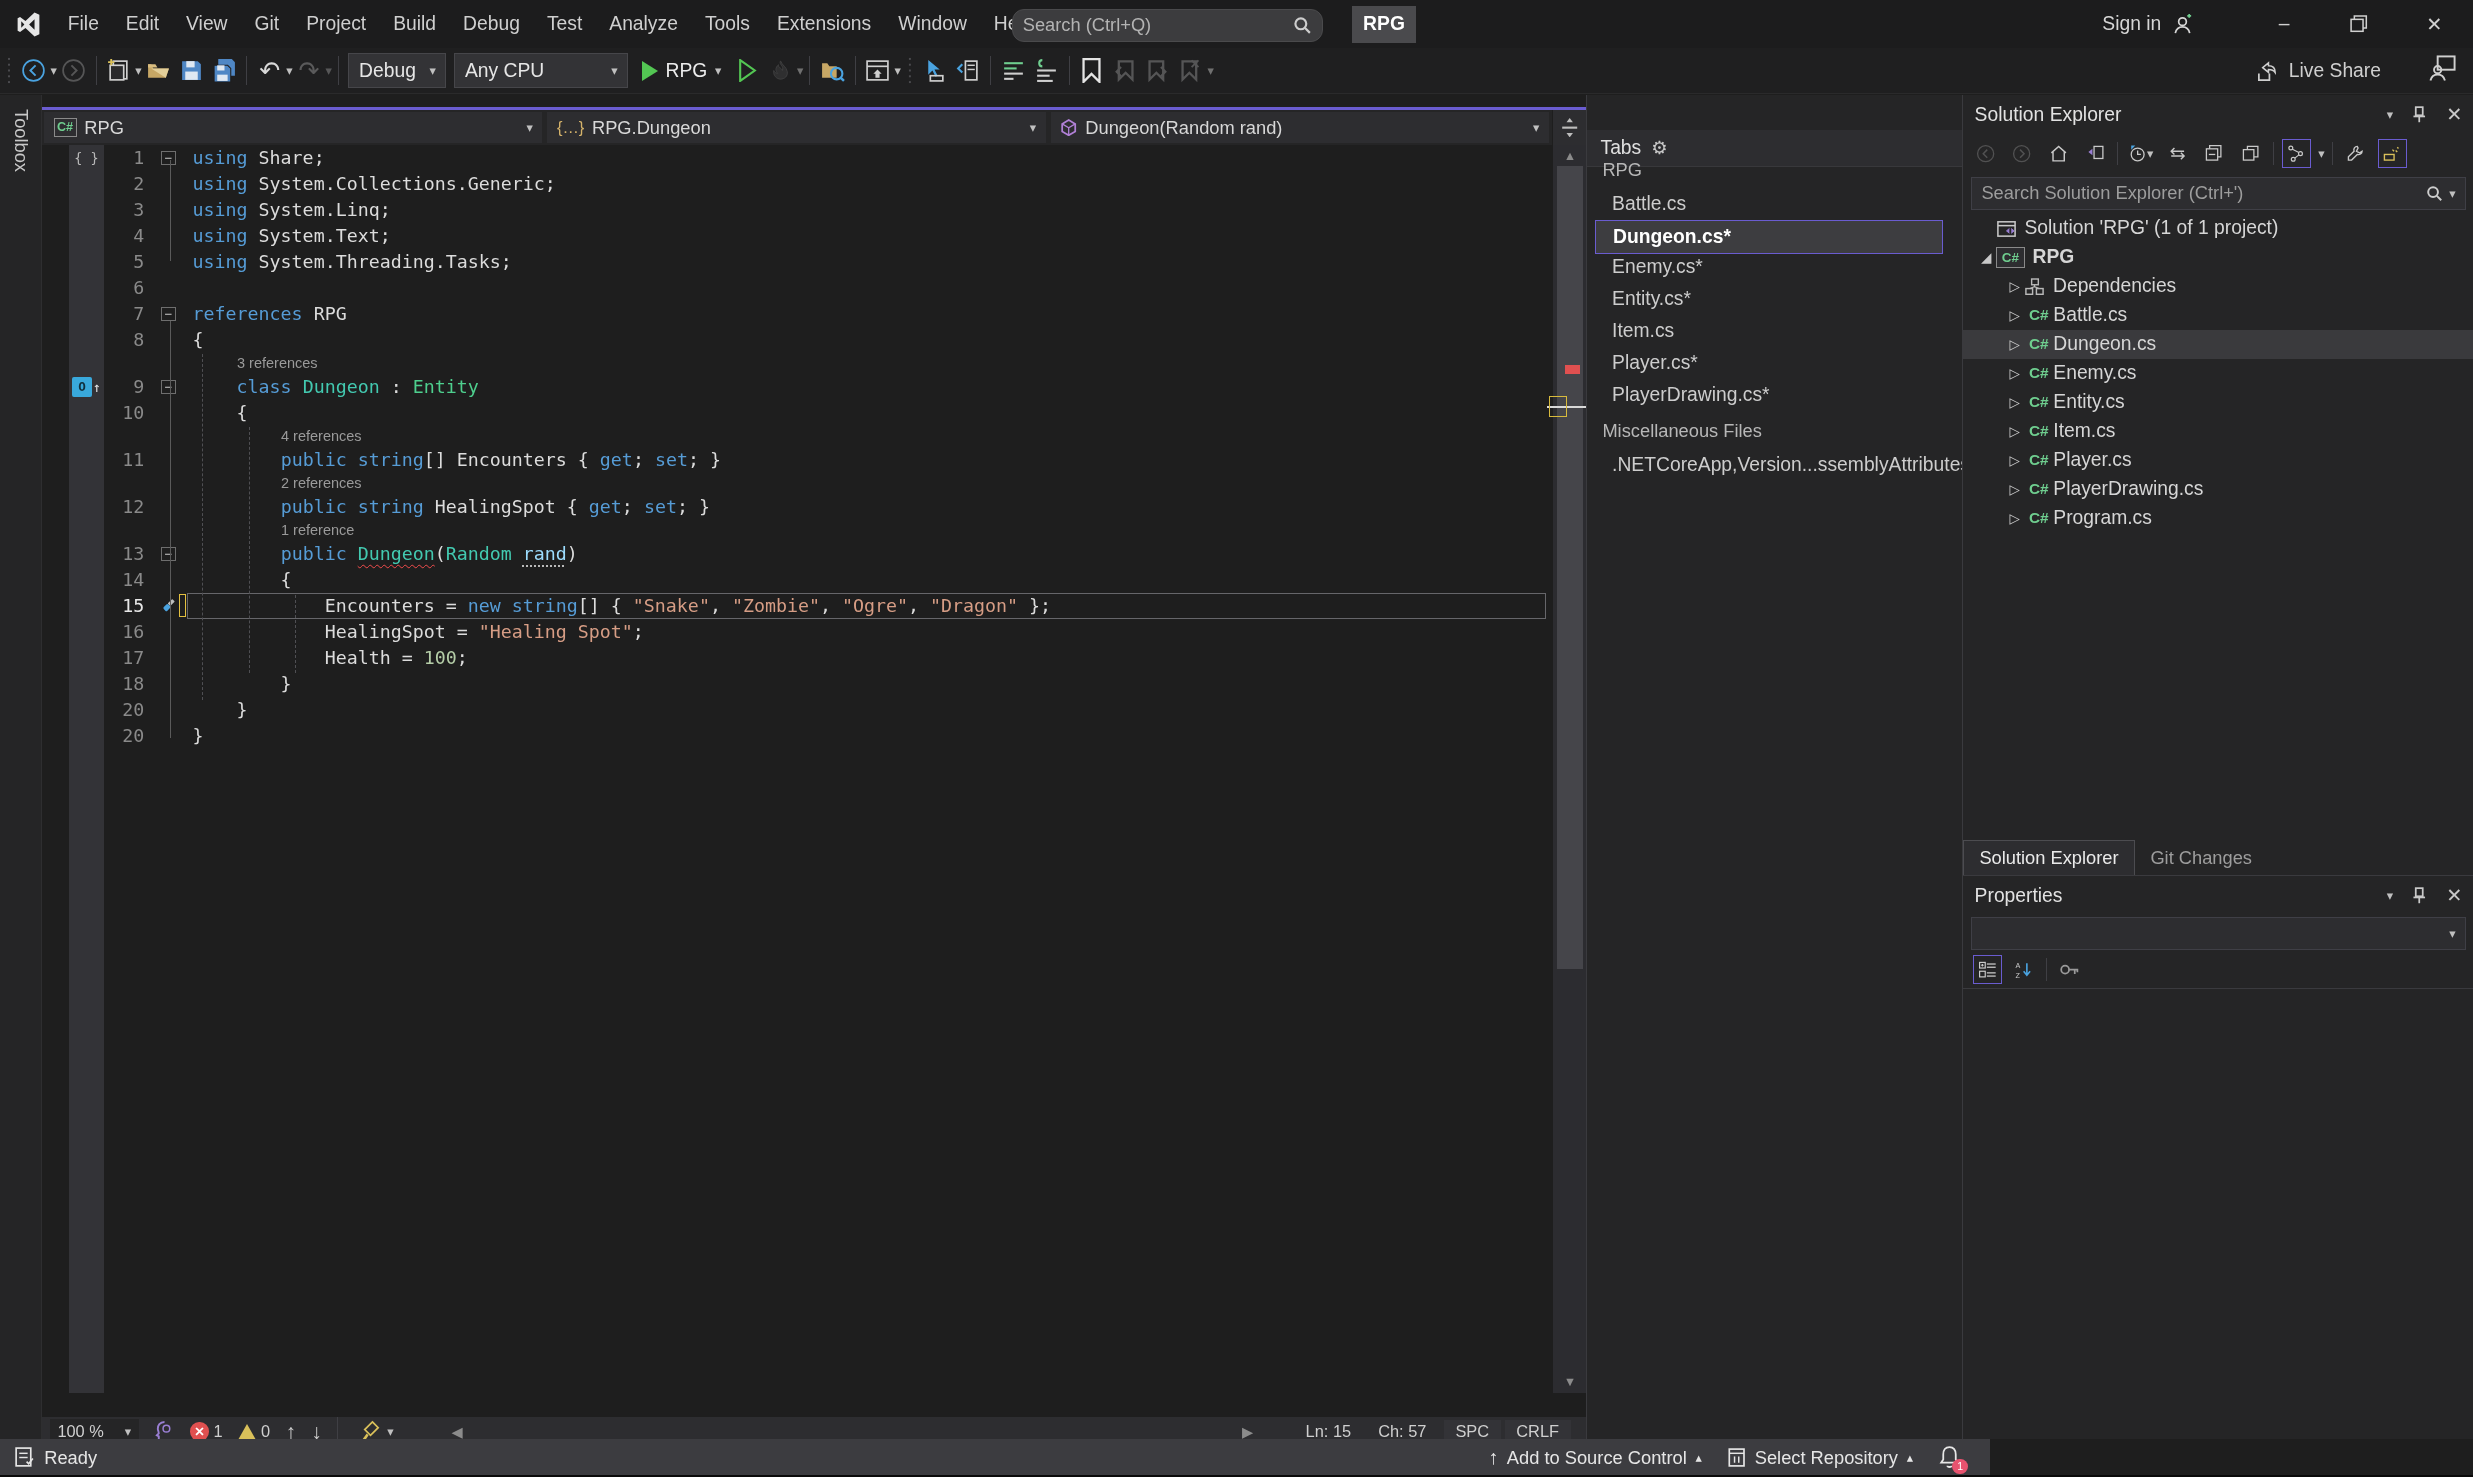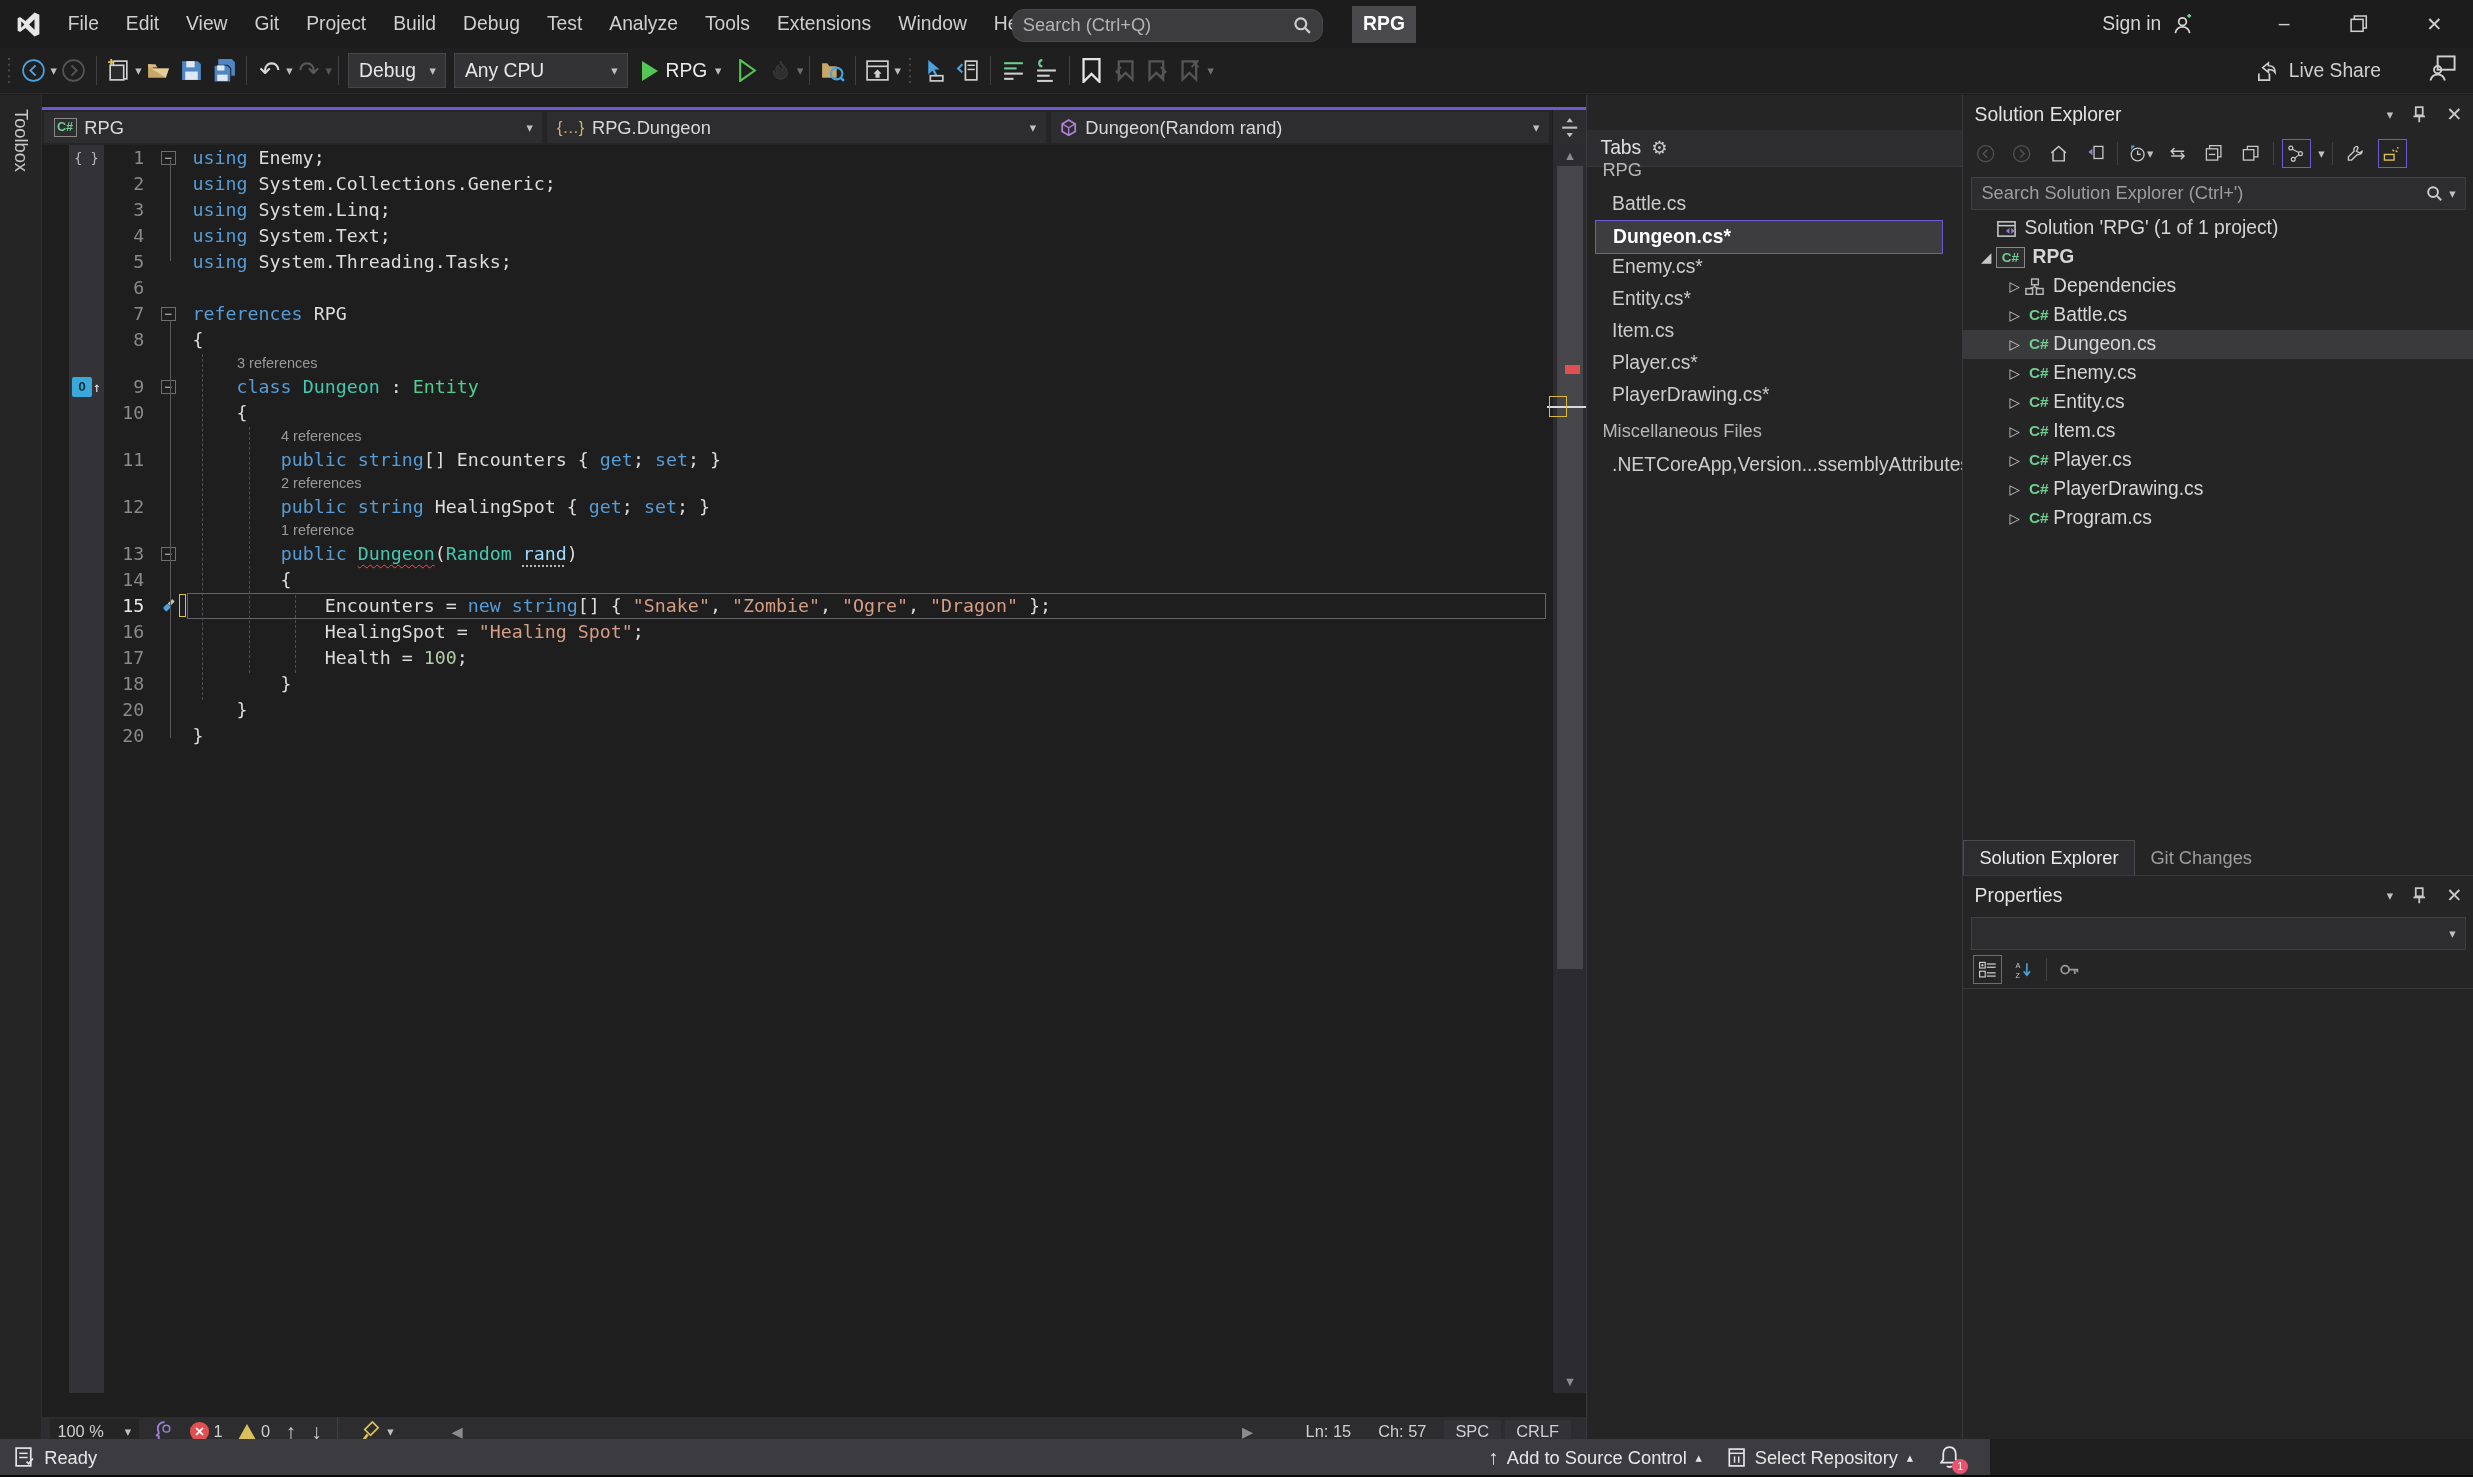--- a/index.html
+++ b/index.html
@@ -375,21 +375,21 @@
     <svg width="17.4" height="19.3" viewBox="0 0 16 18">
         <path d="M8 0 L11 4 L5 4 Z" fill="#bdbdbd"></path>
         <line x1="1" y1="9" x2="15" y2="9" stroke="#bdbdbd" stroke-width="2"></line>
         <path d="M8 18 L11 14 L5 14 Z" fill="#bdbdbd"></path>
       </svg>
   </div>
 
   <div id="code-area">
     <div id="glyph-strip"></div>
     <div id="code-rows">
-        <div class="code-row"><div class="cell-glyph"><span style="color:#b8b8b8;font-size:13.5px;">{&nbsp;}</span></div><div class="cell-num">1</div><div class="cell-fold"><span class="fold-box">−</span></div><div class="cell-chg"></div><div class="cell-code"><span class="tk-k">using</span><span class="tk-w"> Enemy;</span></div></div>
+        <div class="code-row"><div class="cell-glyph"><span style="color:#b8b8b8;font-size:13.5px;">{&nbsp;}</span></div><div class="cell-num">1</div><div class="cell-fold"><span class="fold-box">−</span></div><div class="cell-chg"></div><div class="cell-code"><span class="tk-k">using</span><span class="tk-w"> Share;</span></div></div>
         <div class="code-row"><div class="cell-glyph"></div><div class="cell-num">2</div><div class="cell-fold"></div><div class="cell-chg"></div><div class="cell-code"><span class="tk-k">using</span><span class="tk-w"> System.Collections.Generic;</span></div></div>
         <div class="code-row"><div class="cell-glyph"></div><div class="cell-num">3</div><div class="cell-fold"></div><div class="cell-chg"></div><div class="cell-code"><span class="tk-k">using</span><span class="tk-w"> System.Linq;</span></div></div>
         <div class="code-row"><div class="cell-glyph"></div><div class="cell-num">4</div><div class="cell-fold"></div><div class="cell-chg"></div><div class="cell-code"><span class="tk-k">using</span><span class="tk-w"> System.Text;</span></div></div>
         <div class="code-row"><div class="cell-glyph"></div><div class="cell-num">5</div><div class="cell-fold"></div><div class="cell-chg"></div><div class="cell-code"><span class="tk-k">using</span><span class="tk-w"> System.Threading.Tasks;</span></div></div>
         <div class="code-row"><div class="cell-glyph"></div><div class="cell-num">6</div><div class="cell-fold"></div><div class="cell-chg"></div><div class="cell-code"></div></div>
         <div class="code-row"><div class="cell-glyph"></div><div class="cell-num">7</div><div class="cell-fold"><span class="fold-box">−</span></div><div class="cell-chg"></div><div class="cell-code"><span class="tk-k">references</span><span class="tk-w"> RPG</span></div></div>
         <div class="code-row"><div class="cell-glyph"></div><div class="cell-num">8</div><div class="cell-fold"></div><div class="cell-chg"></div><div class="cell-code"><span class="tk-w">{</span></div></div>
         <div class="lens-row" style="padding-left: 195px;">3 references</div>
         <div class="code-row"><div class="cell-glyph"><span class="inherit-glyph">O</span><span class="inherit-arrow">↑</span></div><div class="cell-num">9</div><div class="cell-fold"><span class="fold-box">−</span></div><div class="cell-chg"></div><div class="cell-code"><span class="tk-w">    </span><span class="tk-k">class</span><span class="tk-w"> </span><span class="tk-c">Dungeon</span><span class="tk-w"> : </span><span class="tk-e">Entity</span></div></div>
         <div class="code-row"><div class="cell-glyph"></div><div class="cell-num">10</div><div class="cell-fold"></div><div class="cell-chg"></div><div class="cell-code"><span class="tk-w">    {</span></div></div>

